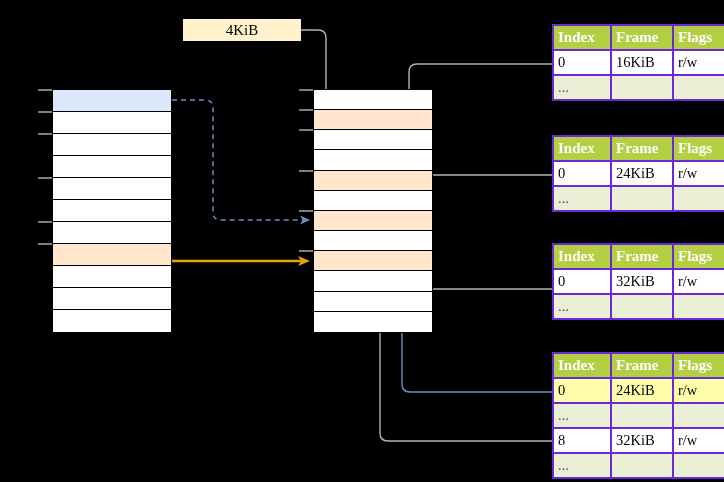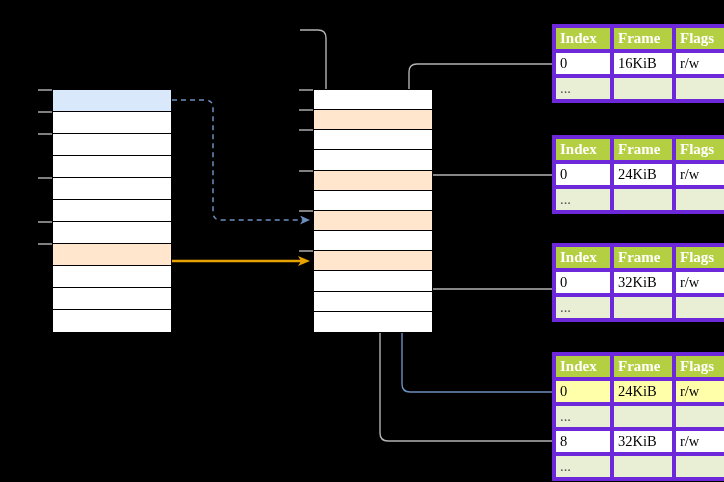--- a/index.html
+++ b/index.html
@@ -57,21 +57,21 @@
   
   .pt {
     position: absolute;
     border: 1px solid #000000;
     background: #ffffff;
     border-collapse: collapse;
     font-size: 14.5px;
     table-layout: fixed;
   }
   .pt td, .pt th {
-    border: 4px solid #6d28d9;
+    border: 2px solid #6d28d9;
     padding: 1px 4px;
     height: 25px;
     text-align: left;
     font-weight: normal;
     white-space: nowrap;
     overflow: hidden;
     margin-left: 48px;
   }
   .pt th {
     background: #b5cf42;
@@ -113,20 +113,21 @@
 
     <path d="M 552,441 L 388,441 Q 380,441 380,433 L 380,276" fill="none" stroke="#b3b3b3" stroke-width="1.4" marker-end="url(#ar-gray)"></path>
 
     <path d="M 552,392 L 410,392 Q 402,392 402,384 L 402,226" fill="none" stroke="#6c8ebf" stroke-width="1.4" marker-end="url(#ar-blue)"></path>
 
     <path d="M 172,100 L 205,100 Q 213,100 213,108 L 213,212 Q 213,220 221,220 L 306,220" fill="none" stroke="#6c8ebf" stroke-width="1.5" stroke-dasharray="5,4" marker-end="url(#ar-blue)"></path>
 
     <path d="M 172,261 L 305,261" fill="none" stroke="#e8a202" stroke-width="2.4" marker-end="url(#ar-orange)"></path>
   </svg>
 
+  <div class="size-label" style="left:183px; top:19px; width:118px;">4KiB</div>
 
   <div class="mem-col" id="vcol" style="left:52px; top:89px; width:120px; height:244px;">
       <div class="mem-row blue" style="height: 22px;"></div>
       <div class="mem-row" style="height: 22px;"></div>
       <div class="mem-row" style="height: 22px;"></div>
       <div class="mem-row" style="height: 22px;"></div>
       <div class="mem-row" style="height: 22px;"></div>
       <div class="mem-row" style="height: 22px;"></div>
       <div class="mem-row" style="height: 22px;"></div>
       <div class="mem-row peach" style="height: 22px;"></div>

